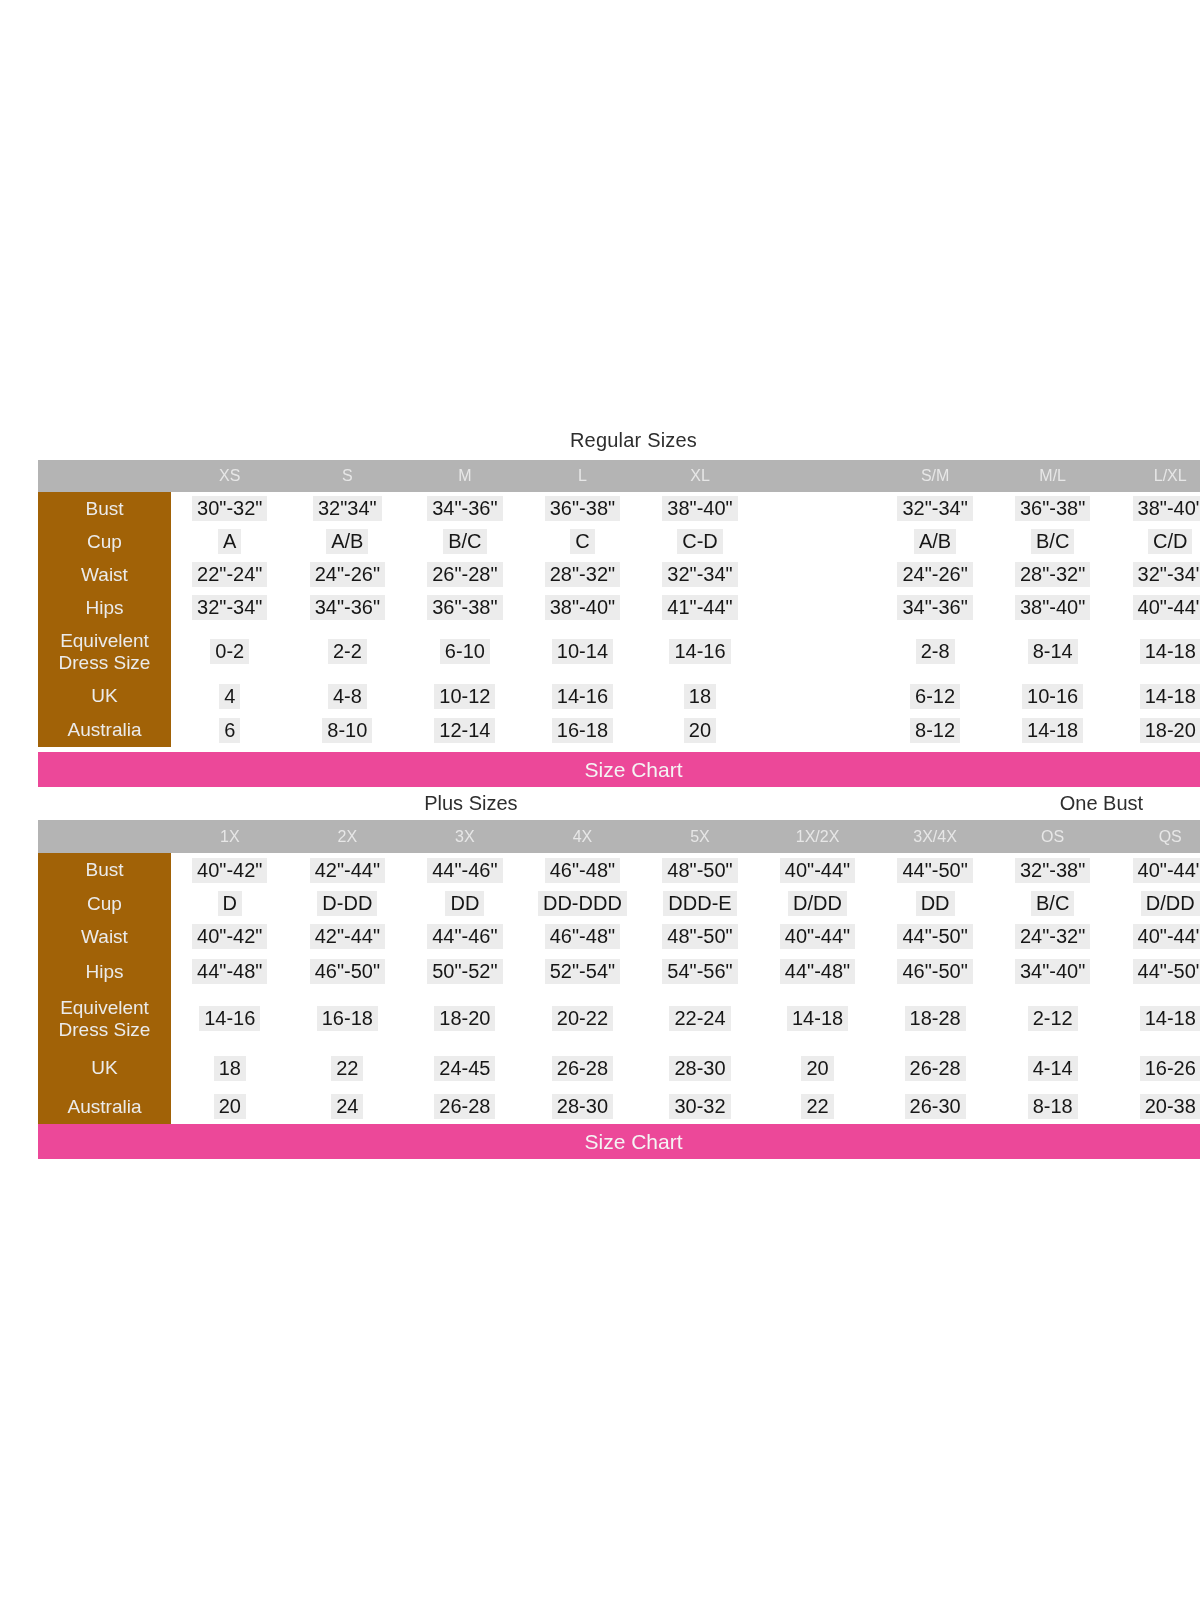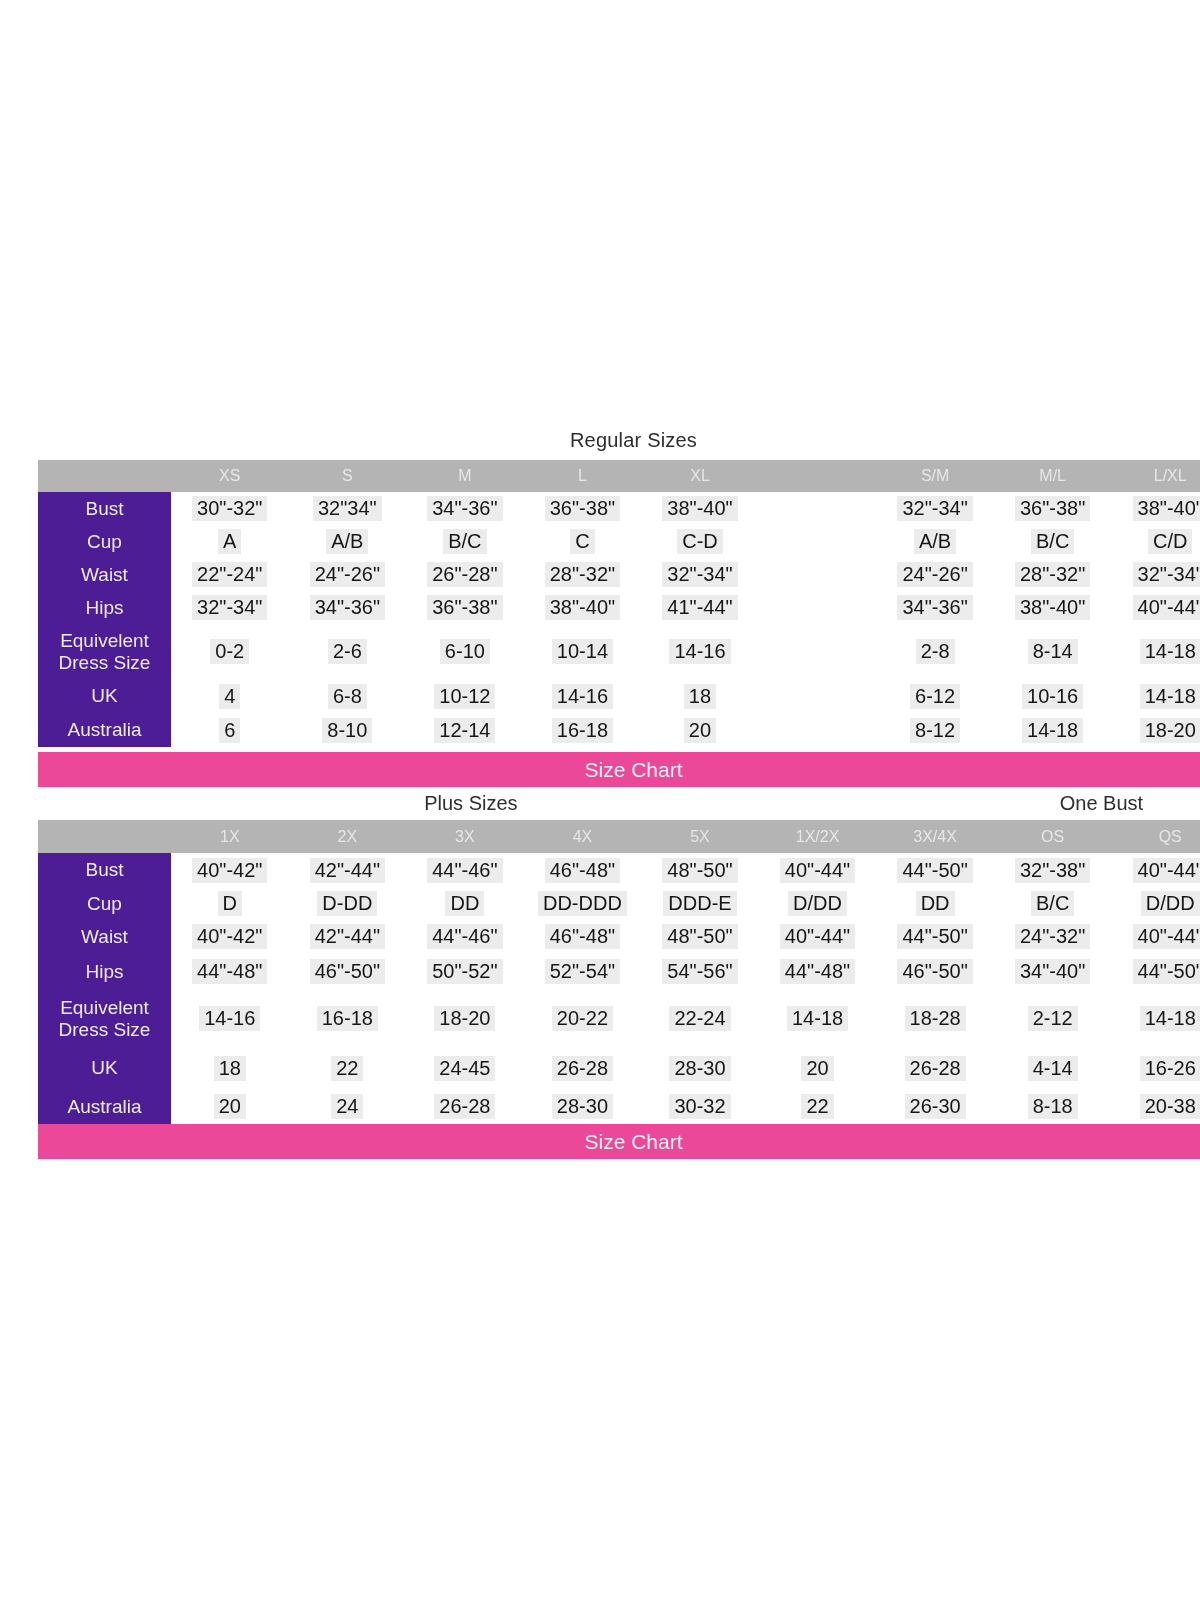--- a/index.html
+++ b/index.html
@@ -17,21 +17,21 @@
 
   .grid{display:grid;grid-template-columns:133px repeat(9,1fr);}
   .grid.regular{grid-template-rows:32px 33px 33px 33px 33px 55px 34px 34px;margin-top:3px;}
   .grid.plus{grid-template-rows:33px 34px 33px 33px 37px 57px 42px 35px;}
 
   .h-cell{
     background:#b4b4b4;color:#e7e7e7;font-size:16px;
     display:flex;align-items:center;justify-content:center;
   }
   .label-cell{
-    background:#4c1d95;color:#ebebeb;font-size:19px;line-height:1.15;
+    background:#a16207;color:#ebebeb;font-size:19px;line-height:1.15;
     display:flex;align-items:center;justify-content:center;
     text-align:center;white-space:pre-line;
   }
   .cell{display:flex;align-items:center;justify-content:center;background:#ffffff;}
   .pill{
     background:#ececec;color:#161616;font-size:20px;
     padding:0 5px;line-height:25px;white-space:nowrap;
   }
 
   .size-bar{
@@ -169,21 +169,21 @@
       </div>
       <div class="cell">
         <span class="pill">40"-44"</span>
       </div>
       <div class="label-cell">Equivelent
 Dress Size</div>
       <div class="cell">
         <span class="pill">0-2</span>
       </div>
       <div class="cell">
-        <span class="pill">2-6</span>
+        <span class="pill">2-2</span>
       </div>
       <div class="cell">
         <span class="pill">6-10</span>
       </div>
       <div class="cell">
         <span class="pill">10-14</span>
       </div>
       <div class="cell">
         <span class="pill">14-16</span>
       </div>
@@ -195,21 +195,21 @@
         <span class="pill">8-14</span>
       </div>
       <div class="cell">
         <span class="pill">14-18</span>
       </div>
       <div class="label-cell">UK</div>
       <div class="cell">
         <span class="pill">4</span>
       </div>
       <div class="cell">
-        <span class="pill">6-8</span>
+        <span class="pill">4-8</span>
       </div>
       <div class="cell">
         <span class="pill">10-12</span>
       </div>
       <div class="cell">
         <span class="pill">14-16</span>
       </div>
       <div class="cell">
         <span class="pill">18</span>
       </div>

